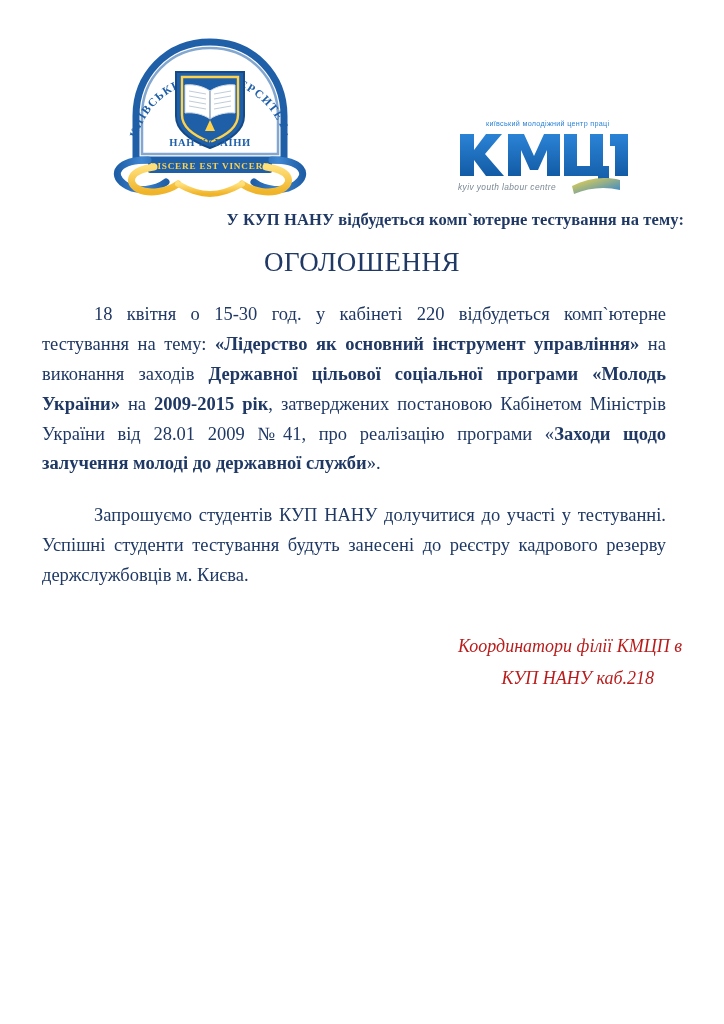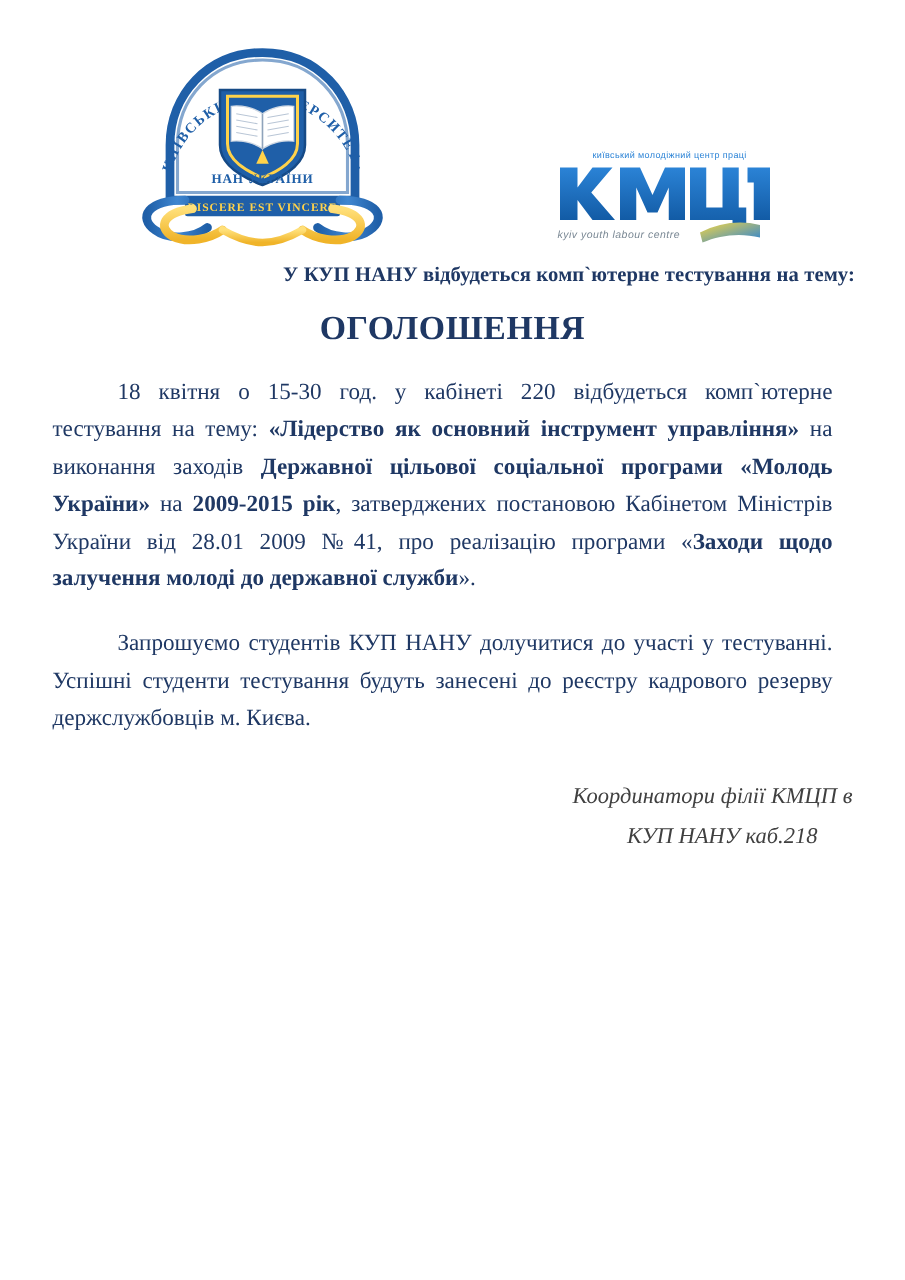--- a/index.html
+++ b/index.html
@@ -31,21 +31,21 @@
   }
   .logo-kup {
     position: absolute;
     left: 108px;
     top: 34px;
     width: 205px;
     height: 165px;
   }
   .logo-kmcp {
     position: absolute;
-    left: 440px;
+    left: 452px;
     top: 112px;
     width: 180px;
     height: 85px;
   }
   .logo-kup svg, .logo-kmcp svg { display: block; }
 
   
   .head-line {
     text-align: right;
     font-weight: bold;
@@ -58,21 +58,21 @@
   .subtitle {
     text-align: center;
     font-weight: bold;
     font-size: 16px;
     color: #c00000;
     margin: 10px 28px 0 28px;
     line-height: 1.35;
   }
   .doc-title {
     text-align: center;
-    font-weight: bold;
+    font-weight: normal;
     font-size: 27px;
     color: #1f3864;
     margin: 16px 0 0 0;
     letter-spacing: 0.5px;
   }
 
   .body-wrap {
     margin: 22px 42px 0 42px;
   }
   p.para {
@@ -83,26 +83,26 @@
     line-height: 1.62;
     color: #1f3864;
     text-indent: 52px;
   }
   p.para + p.para {
     margin-top: 22px;
   }
   p.para b { font-weight: bold; }
 
   .signature {
-    margin: 30px 42px 0 42px;
+    margin: 40px 42px 0 42px;
     text-align: right;
     font-style: italic;
     font-size: 18px;
     line-height: 1.75;
-    color: #404040;
+    color: #b91c1c;
   }
   .signature div { display: block; }
   .sig-line-2 { padding-right: 28px; }
 
   
   .rich b { font-weight: 700; }
 </style>
 </head>
 <body>
 

